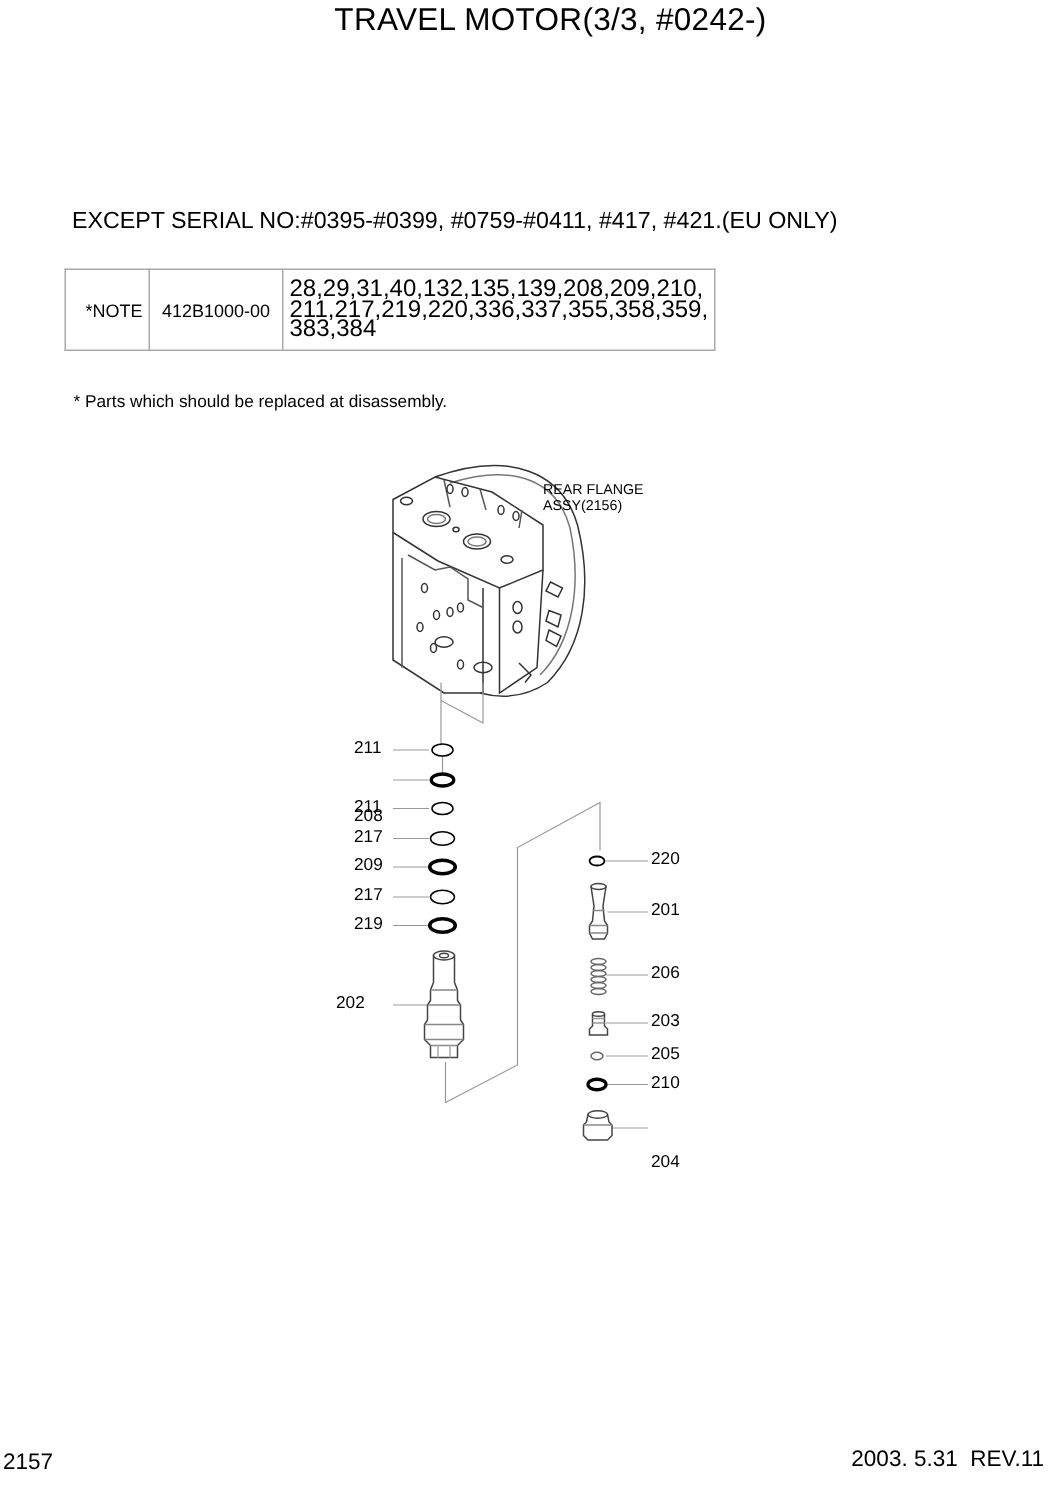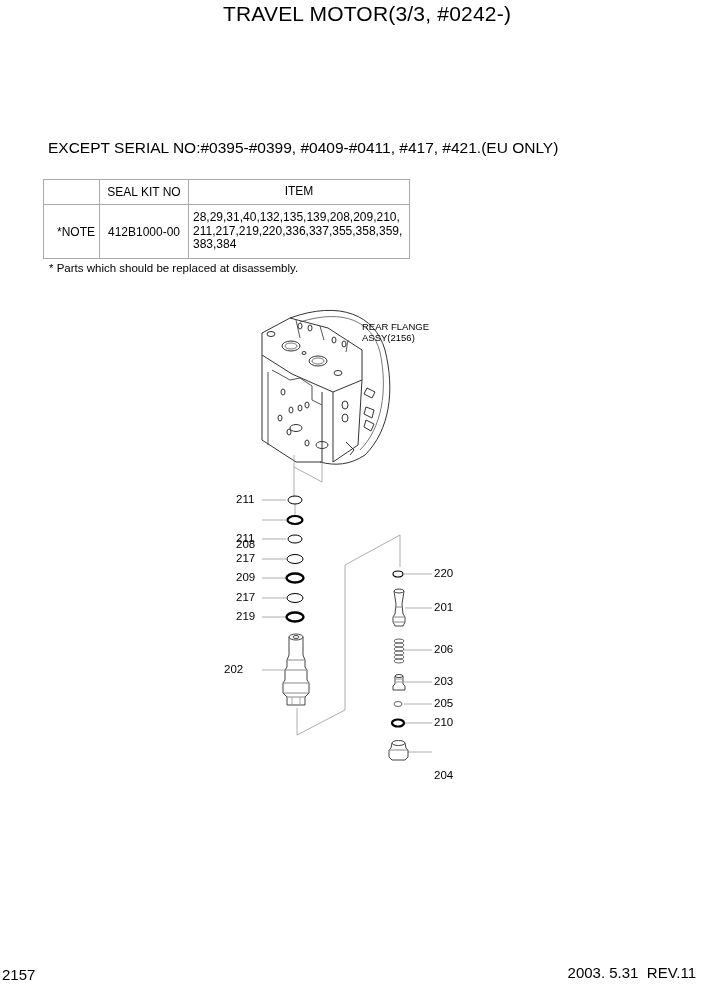--- a/index.html
+++ b/index.html
@@ -7,42 +7,37 @@
            font-family: "Liberation Sans", "DejaVu Sans", sans-serif; color: #000; }
     .abs { position: absolute; }
     .title { left: 0; width: 702px; top: 2px; text-align: center; font-size: 21px; letter-spacing: 0.2px; margin-left: 16px; }
     .except { left: 48px; top: 139px; font-size: 15.5px; white-space: nowrap; }
     table.kit { position: absolute; left: 43px; top: 179px; border-collapse: collapse; font-size: 12px; }
     table.kit td { border: 1px solid #aaa; padding: 0 4px; vertical-align: middle; }
     table.kit tr.hdr td { height: 24px; text-align: center; }
     table.kit tr.row td { height: 53px; }
     td.c1 { width: 47px; text-align: right; }
     td.c2 { width: 80px; text-align: center; }
-    td.c3 { width: 212px; line-height: 13.5px; font-size: 12px; }
+    td.c3 { width: 212px; line-height: 13.5px; font-size: 16px; }
     .footnote { left: 49px; top: 262px; font-size: 11.5px; }
     .callout { font-size: 11.5px; }
     .rear { left: 362px; top: 321px; font-size: 9.5px; line-height: 11px; }
     .pageno { left: 2px; top: 966px; font-size: 15px; }
     .rev { right: 6px; top: 964px; font-size: 15px; }
     svg.drawing { position: absolute; left: 0; top: 0; }
   </style>
 </head>
 <body>
 
 <div class="abs title">TRAVEL MOTOR(3/3, #0242-)</div>
 
-<div class="abs except">EXCEPT SERIAL NO:#0395-#0399, #0409-#0411, #417, #421.(EU ONLY)</div>
+<div class="abs except">EXCEPT SERIAL NO:#0395-#0399, #0759-#0411, #417, #421.(EU ONLY)</div>
 
 <table class="kit">
   <tbody>
-      <tr class="hdr">
-    <td class="c1"></td>
-    <td class="c2">SEAL KIT NO</td>
-    <td class="c3" style="text-align:center;font-size:12px;">ITEM</td>
-  </tr>
   <tr class="row">
     <td class="c1">*NOTE</td>
     <td class="c2">412B1000-00</td>
     <td class="c3">
       <div>28,29,31,40,132,135,139,208,209,210,</div>
       <div>211,217,219,220,336,337,355,358,359,</div>
       <div>383,384</div>
     </td>
   </tr>
 </tbody>

